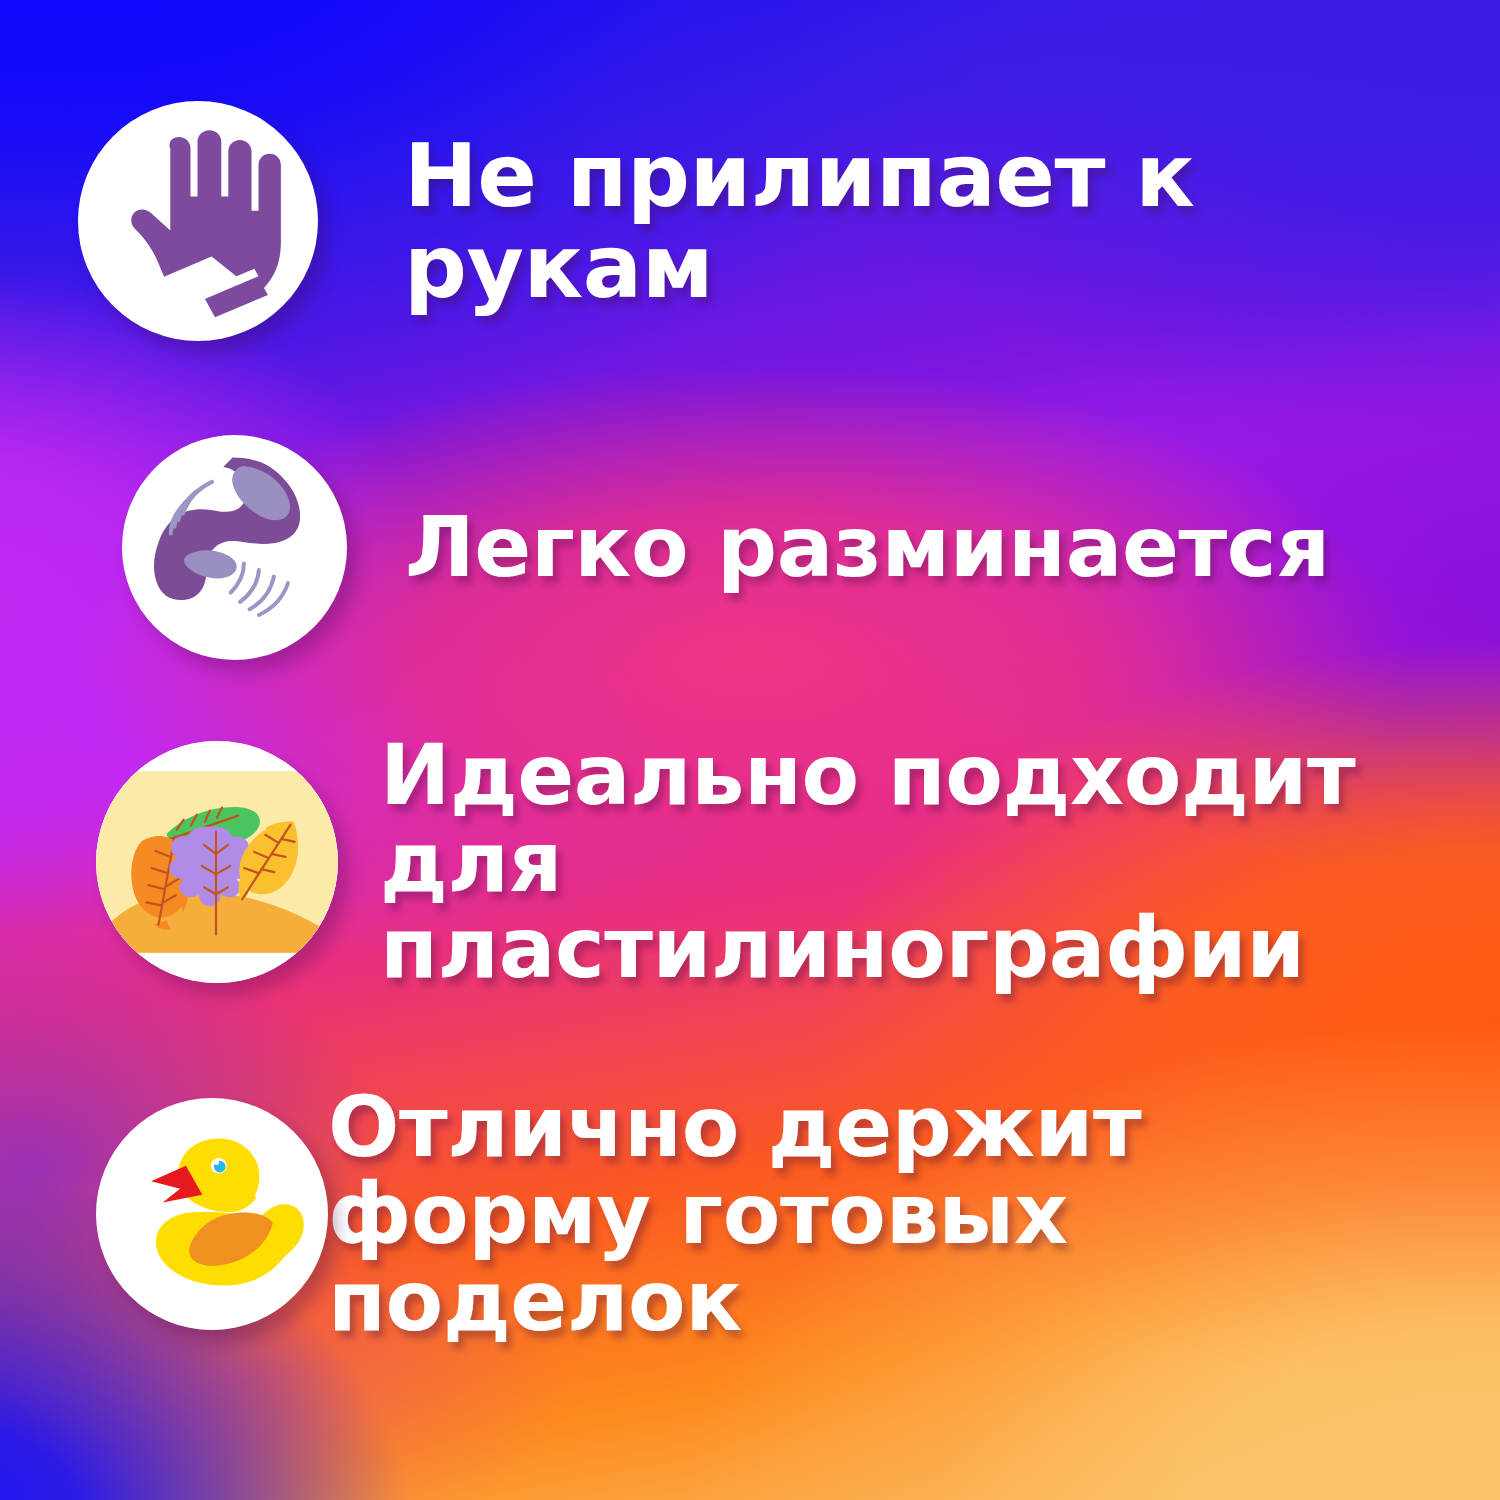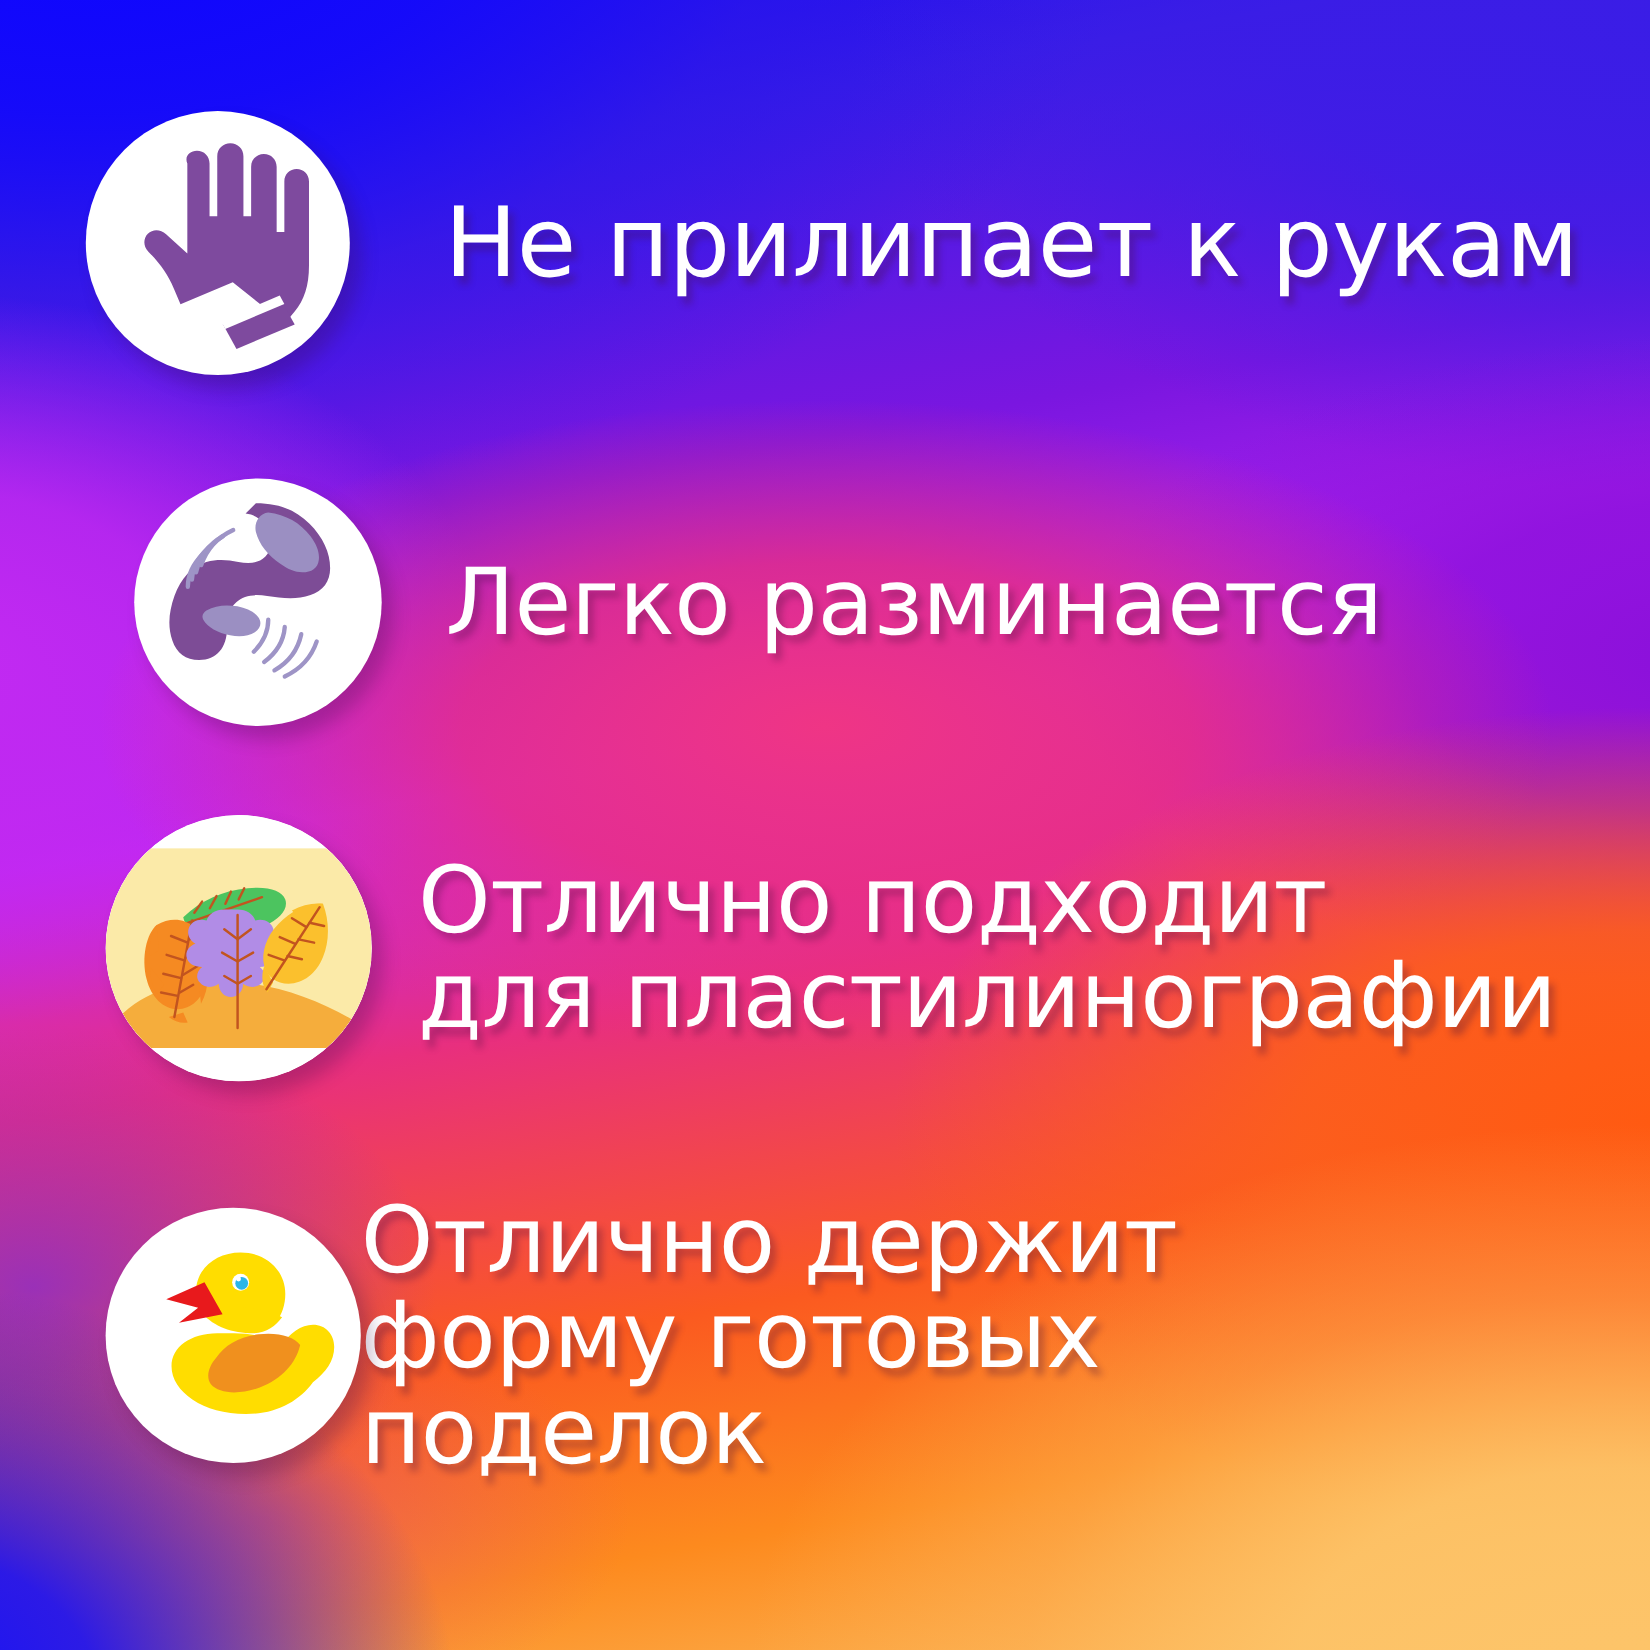--- a/index.html
+++ b/index.html
@@ -97,21 +97,21 @@
     flex: 0 0 auto;
     border-radius: 50%;
     background: #ffffff;
     box-shadow: 10px 12px 16px rgba(60, 10, 70, 0.28);
     overflow: hidden;
   }
   .icon-badge svg { display: block; width: 100%; height: 100%; }
 
   .feature-text {
     color: #ffffff;
-    font-weight: 400;
+    font-weight: 700;
     letter-spacing: -0.005em;
     line-height: 1.035;
     white-space: pre-line;
     text-shadow: 5px 7px 7px rgba(70, 15, 60, 0.33);
     -webkit-font-smoothing: antialiased;
   }
 
   
   #row-1 { top: 96px;  height: 250px; }
   #row-1 .icon-badge { width: 240px; height: 240px; margin-left: 78px; }
@@ -240,21 +240,21 @@
               <path d="M196 80c-9-1-19 1-28 6l6 7zM143 136c-3 9-2 18 3 24l5-9z" fill="#fbc02d"></path>
               <g stroke="#c2541f" stroke-width="2.2" fill="none" stroke-linecap="round">
                 <path d="M193 83l-48 74"></path>
                 <path d="M181 101l-13-8M171 116l-14-6M161 131l-14-5"></path>
                 <path d="M184 97l13 3M174 112l14 3M164 127l13 3"></path>
               </g>
             </g>
           </g>
         </svg>
       </div>
-      <div class="feature-text">Отлично подходит
+      <div class="feature-text">Идеально подходит
 для пластилинографии</div>
     </div>
 
     <div class="feature-row" id="row-4">
       <div class="icon-badge">
         <svg viewBox="0 0 240 240" aria-hidden="true">
 
           <path d="M121 118c18 0 33 4 45 11 7-11 18-19 29-19 12 0 20 9 20 21 0 13-8 24-20 33-13 18-35 30-63 30-40 0-70-21-70-45 0-18 18-31 43-31z" fill="#ffdd00"></path>
 
           <path d="M127 42c24 0 42 17 42 39 0 10-3 19-9 27-11-6-25-9-39-9-10 0-19 1-26 4-6-7-10-15-10-24 0-21 18-37 42-37z" fill="#ffdd00"></path>

